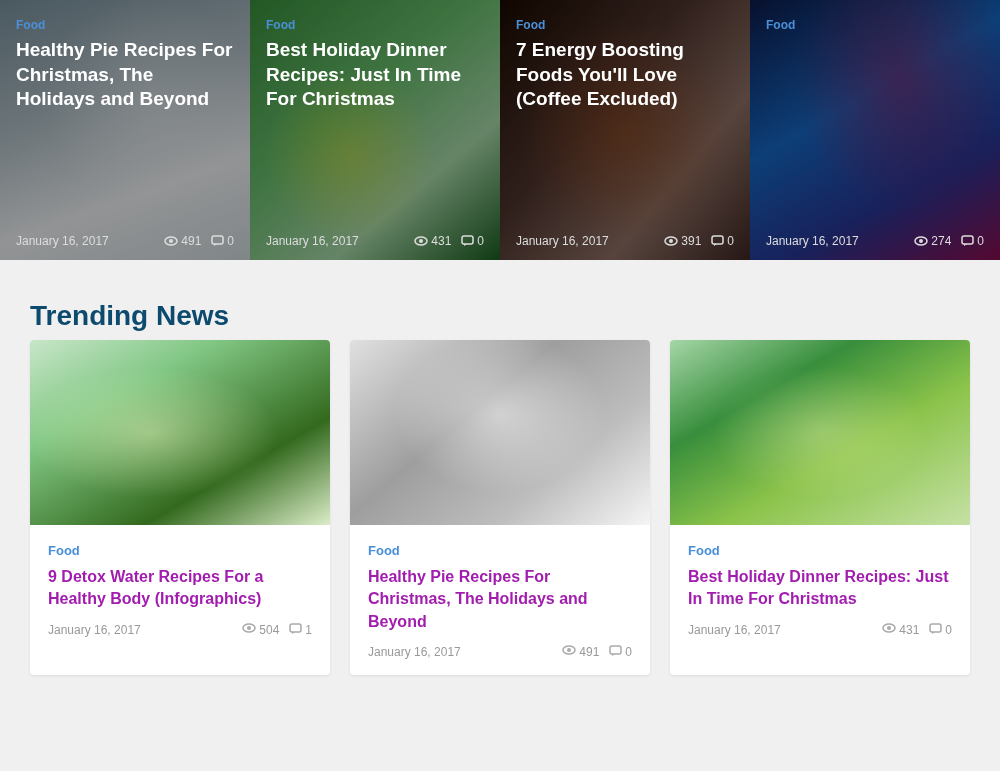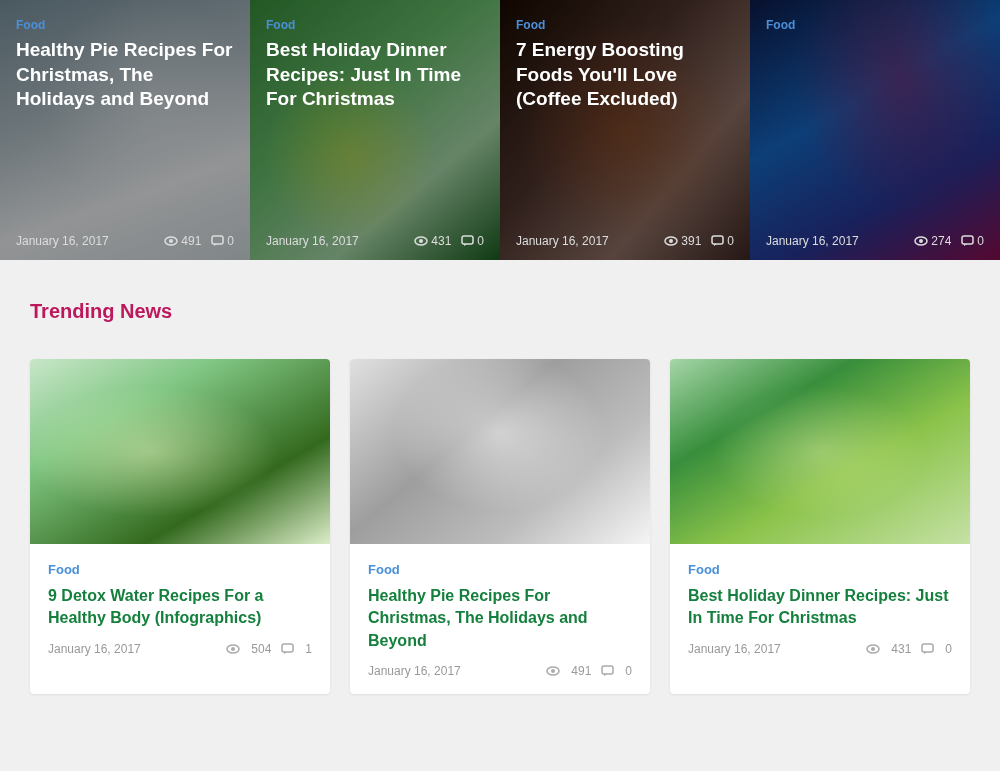--- a/index.html
+++ b/index.html
@@ -102,25 +102,25 @@
 
     
     .trending-section {
       background: #f0f0f0;
       padding: 40px 30px 40px;
       max-width: 1000px;
       margin: 0 auto;
     }
 
     .trending-title {
-      font-size: 20px;
+      font-size: 28px;
       font-weight: 800;
       font-family: Arial, sans-serif;
-      color: #be185d;
-      margin-bottom: 36px;
+      color: #0c4a6e;
+      margin-bottom: 8px;
     }
 
     .trending-grid {
       display: grid;
       grid-template-columns: repeat(3, 1fr);
       gap: 20px;
     }
 
     .trending-card {
       background: #fff;
@@ -152,21 +152,21 @@
       font-size: 13px;
       font-weight: 700;
       color: #4a90d9;
       font-family: Arial, sans-serif;
       margin-bottom: 8px;
     }
 
     .trending-card h3 {
       font-size: 16px;
       font-weight: 700;
-      color: #15803d;
+      color: #a21caf;
       font-family: Arial, sans-serif;
       line-height: 1.4;
       margin-bottom: 12px;
     }
 
     .trending-card .card-meta {
       display: flex;
       align-items: center;
       gap: 12px;
       margin-top: 10px;
@@ -183,22 +183,21 @@
       display: flex;
       align-items: center;
       gap: 10px;
       font-size: 12px;
       color: #999;
       font-family: Arial, sans-serif;
     }
 
     .trending-card .stats span {
       display: flex;
-      align-items: center;
-      gap: 11px;
+      gap: 3px;
     }
 
     
     .hero-card-1 .bg-sim {
       background:
         radial-gradient(ellipse at 60% 40%, rgba(255,255,255,0.3) 0%, transparent 50%),
         linear-gradient(160deg, #78909c 0%, #b0bec5 40%, #eceff1 70%, #cfd8dc 100%);
     }
     .hero-card-2 .bg-sim {
       background:

